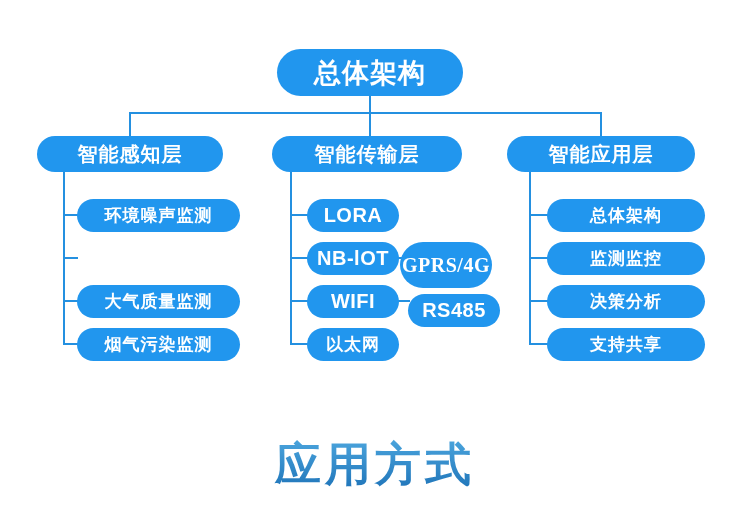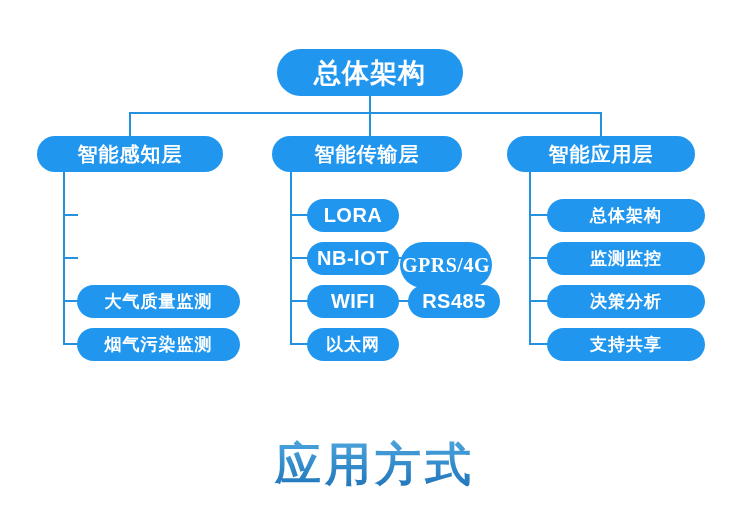--- a/index.html
+++ b/index.html
@@ -83,30 +83,31 @@
   <div class="line" style="left:290px;top:309px;width:18px;height:2px;"></div>
 
   <div class="line" style="left:529px;top:180px;width:19px;height:2px;"></div>
   <div class="line" style="left:529px;top:223px;width:19px;height:2px;"></div>
   <div class="line" style="left:529px;top:266px;width:19px;height:2px;"></div>
   <div class="line" style="left:529px;top:309px;width:19px;height:2px;"></div>
 
   <div class="line" style="left:396px;top:223px;width:14px;height:2px;"></div>
   <div class="line" style="left:396px;top:266px;width:14px;height:2px;"></div>
 
+  <div class="node child" style="left:77px;top:165px;width:163px;height:33px;">环境噪声监测</div>
   <div class="node child" style="left:77px;top:251px;width:163px;height:33px;">大气质量监测</div>
   <div class="node child" style="left:77px;top:294px;width:163px;height:33px;">烟气污染监测</div>
 
   <div class="node child latin" style="left:307px;top:165px;width:92px;height:33px;">LORA</div>
   <div class="node child latin" style="left:307px;top:208px;width:92px;height:33px;">NB-lOT</div>
   <div class="node child latin" style="left:307px;top:251px;width:92px;height:33px;">WIFI</div>
   <div class="node child" style="left:307px;top:294px;width:92px;height:33px;">以太网</div>
 
   <div class="node child latin" style="left:400px;top:208px;width:92px;height:46px;font-family:Liberation Serif, serif;">GPRS/4G</div>
-  <div class="node child latin" style="left:408px;top:251px;width:92px;height:33px;">RS485</div>
+  <div class="node child latin" style="left:408px;top:260px;width:92px;height:33px;">RS485</div>
 
   <div class="node child" style="left:547px;top:165px;width:158px;height:33px;">总体架构</div>
   <div class="node child" style="left:547px;top:208px;width:158px;height:33px;font-family:Liberation Mono, monospace;">监测监控</div>
   <div class="node child" style="left:547px;top:294px;width:158px;height:33px;">支持共享</div>
   <div class="node child" style="left:547px;top:251px;width:158px;height:33px;">决策分析</div>
 
   <div class="section-title">应用方式</div>
   <div class="divider"></div>
 
 </div>

